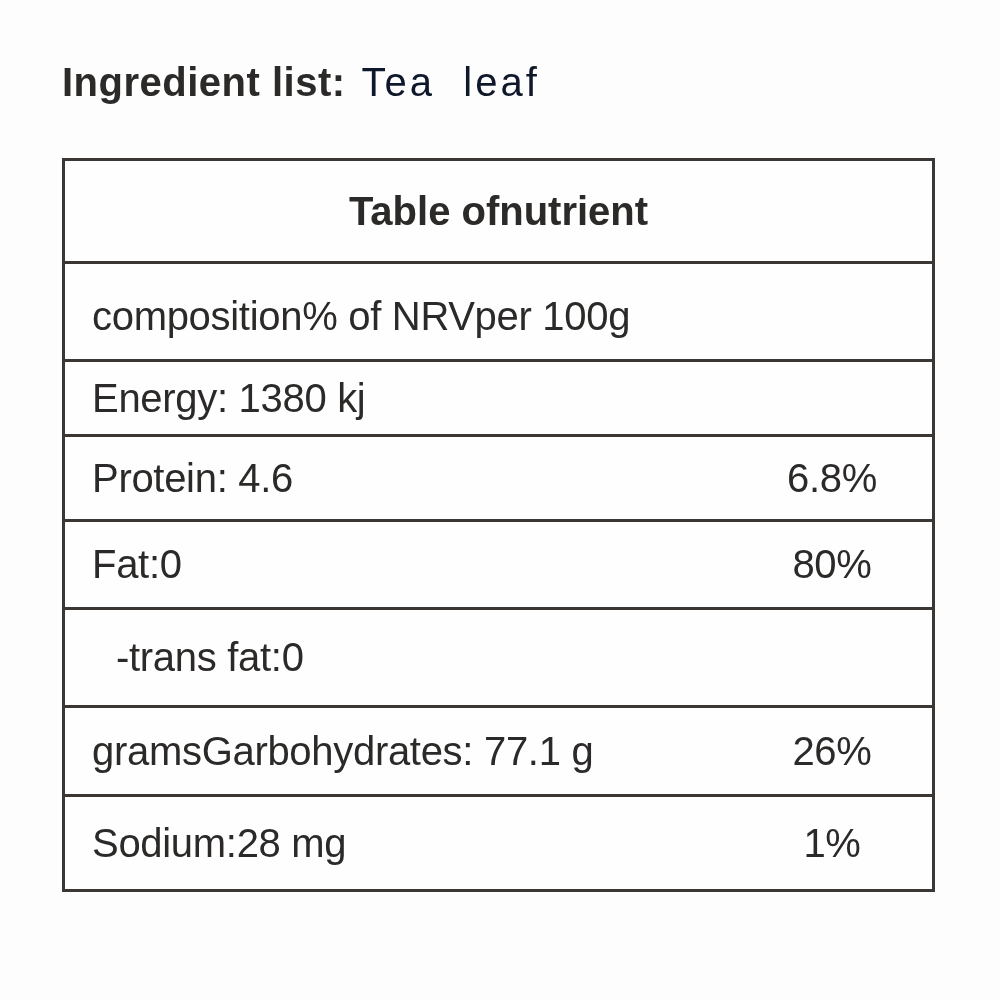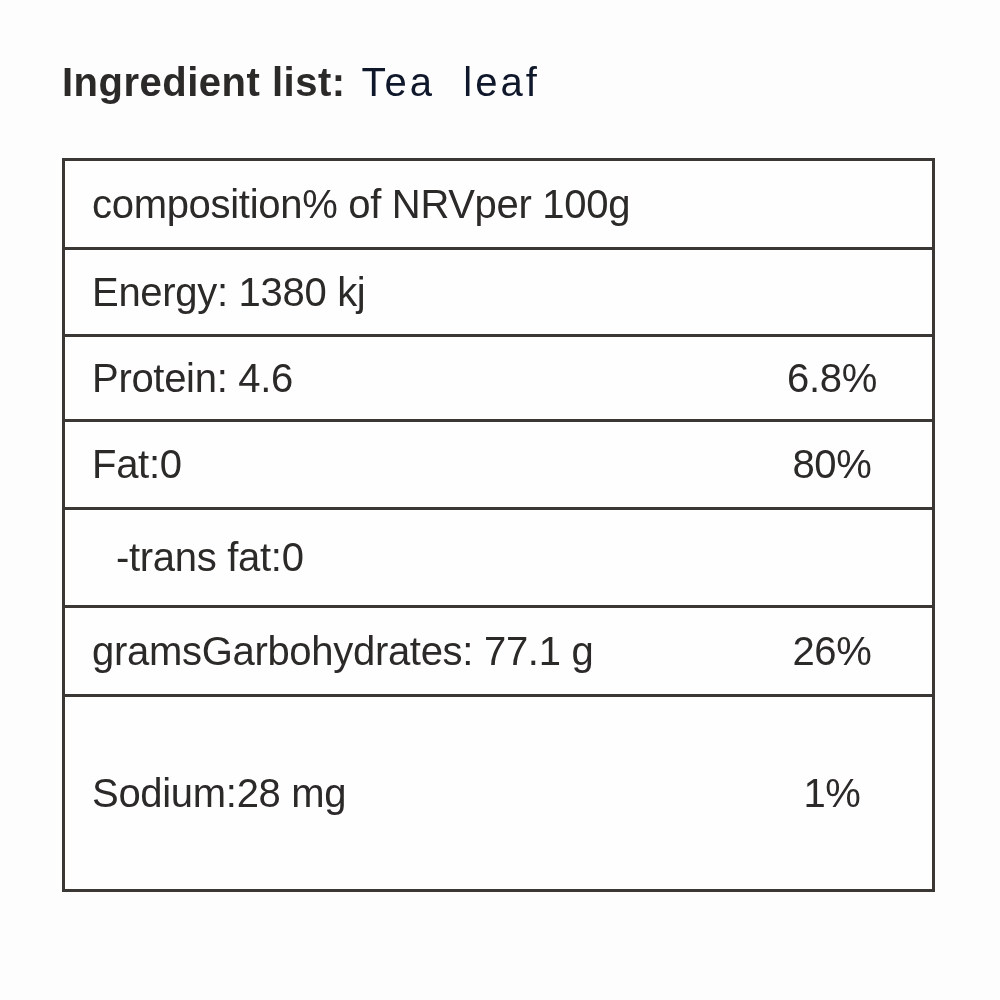--- a/index.html
+++ b/index.html
@@ -55,22 +55,22 @@
     letter-spacing: -0.3px;
     flex: none;
   }
   .row:last-child { border-bottom: none; flex: 1; gap: 47px; }
   .title-row {
     height: 103px;
     justify-content: center;
     font-weight: 600;
     letter-spacing: 0px;
   }
-  .header-row { height: 89px; }
-  .row-0 { height: 87px; }
+  .header-row { height: 89px; margin-top: 9px; }
+  .row-0 { height: 75px; }
   .row-1 { height: 85px; }
   .row-2 { height: 88px; }
   .row-3 { height: 98px; padding-left: 24px; }
   .row-4 { height: 89px; }
   .cell-label {
     flex: 1 1 auto;
     padding-left: 27px;
     white-space: nowrap;
     overflow: hidden;
   }
@@ -83,20 +83,23 @@
   }
 </style>
 </head>
 <body>
 
 <div class="ingredient-line">
   <span class="ing-label">Ingredient list:</span><span class="ing-value">Tea  leaf</span>
 </div>
 
 <div class="ntable">
+  <div class="row title-row">
+    <span>Table ofnutrient</span>
+  </div>
 
   <div class="row header-row">
     <span class="cell-label">composition% of NRVper 100g</span>
   </div>
 
   <div class="row row-0">
     <span class="cell-label">Energy: 1380 kj</span>
   </div>
 
   <div class="row row-1">

